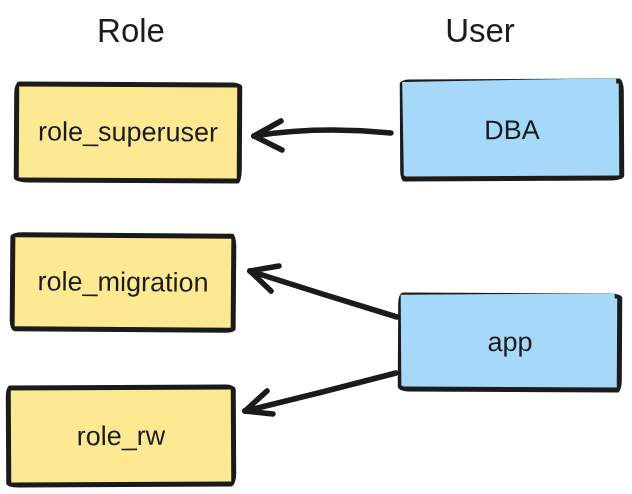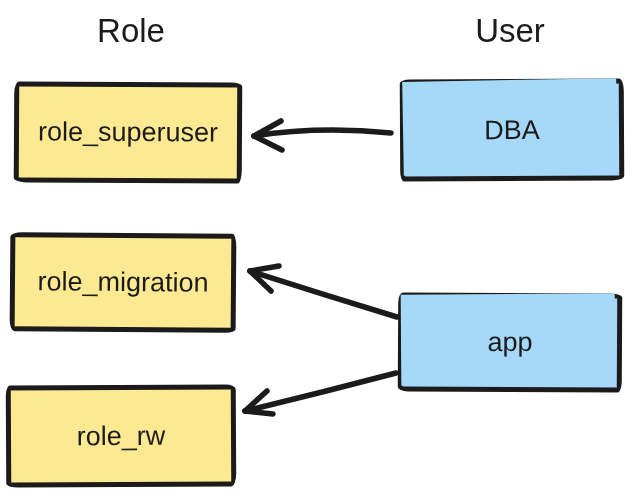--- a/index.html
+++ b/index.html
@@ -69,21 +69,21 @@
     stroke-linejoin: round;
   }
 </style>
 </head>
 <body>
 
 <div class="canvas">
 
   <div class="col-title" style="left:131px; top:12px;">Role</div>
 
-  <div class="col-title" style="left:510px; top:12px;">User</div>
+  <div class="col-title" style="left:480px; top:12px;">User</div>
 
   <div class="box role r1" style="left:14px; top:82px; width:228px; height:101px;">
     <span>role_superuser</span>
   </div>
 
   <div class="box role r2" style="left:10px; top:233px; width:226px; height:99px;">
     <span>role_migration</span>
   </div>
 
   <div class="box role r3" style="left:6px; top:385px; width:230px; height:102px;">

